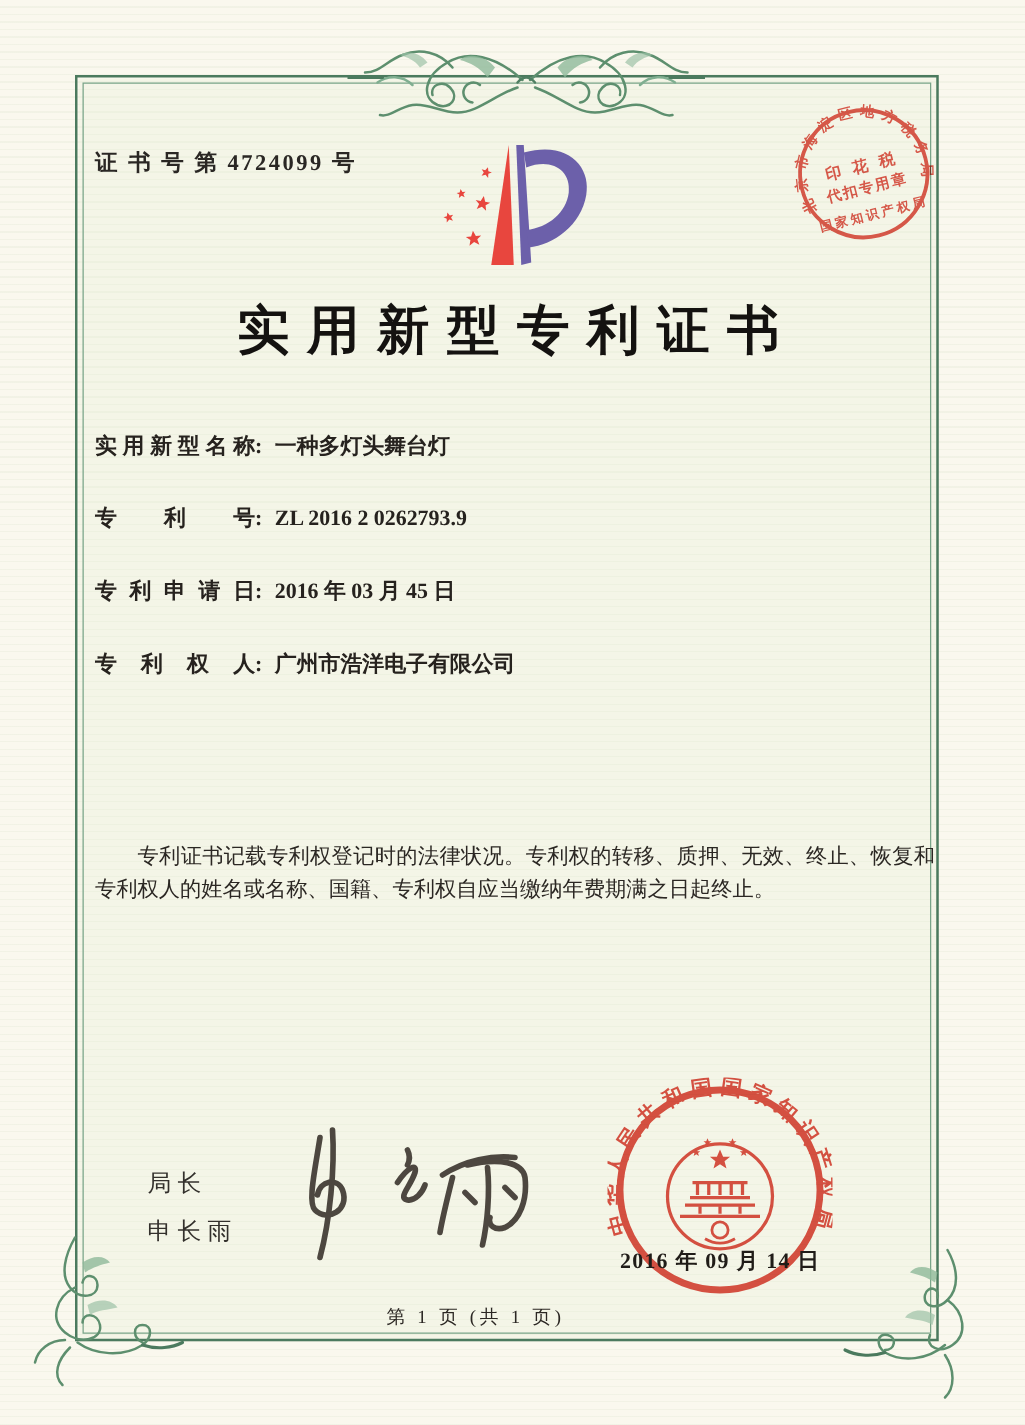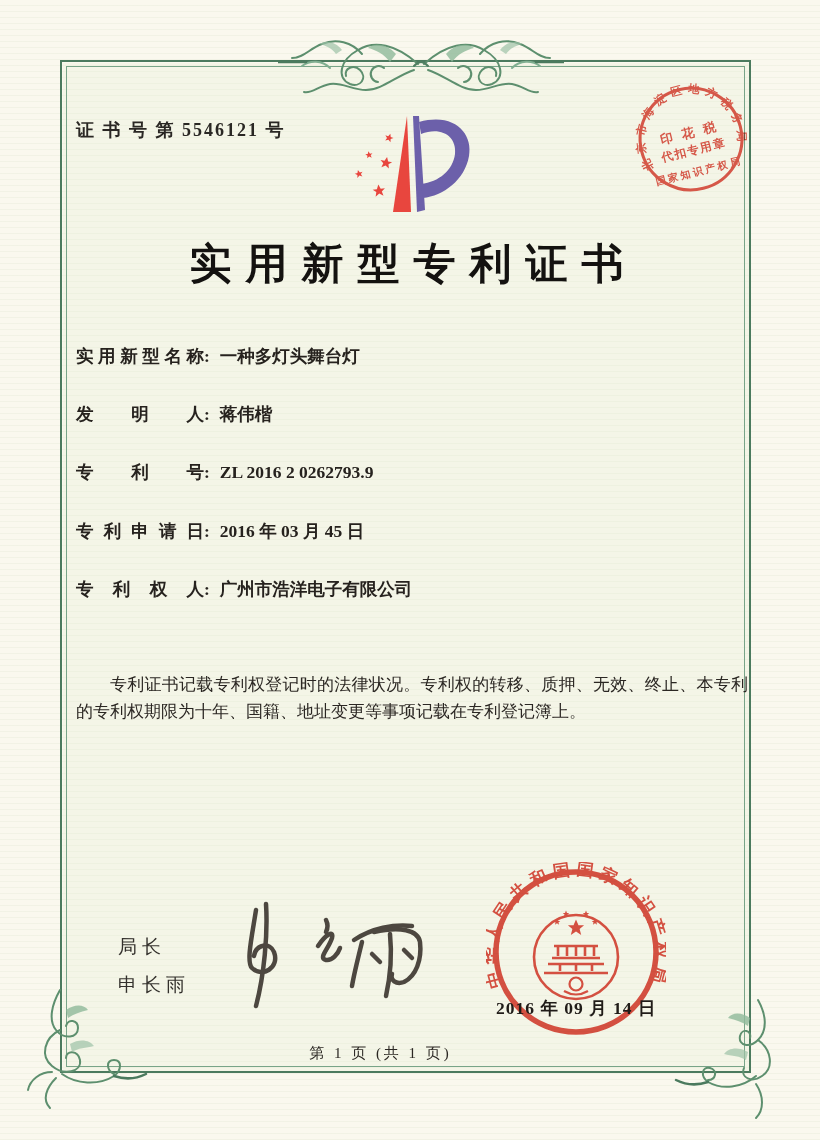--- a/index.html
+++ b/index.html
@@ -93,21 +93,21 @@
       <path d="M86,4 C94,18 96,34 86,44 C78,52 66,50 68,40 C70,32 80,34 78,42"></path>
       <path d="M86,44 C100,54 102,72 90,80 C80,87 68,82 72,72"></path>
       <path d="M84,80 C70,92 50,94 36,86 C28,80 30,70 38,72 C46,74 44,84 36,84"></path>
       <path d="M36,86 C24,90 12,88 4,84" stroke="#4b7a5e" stroke-width="2.5"></path>
       <path d="M84,88 C92,100 92,114 84,122"></path>
       <path d="M76,56 C66,50 56,52 52,58 C60,60 68,60 74,64 Z" fill="#9cc2a6" stroke="none" opacity="0.7"></path>
       <path d="M78,22 C70,16 60,16 56,22 C64,24 70,26 76,30 Z" fill="#8fb99a" stroke="none" opacity="0.8"></path>
     </g>
   </svg>
 
-  <div class="cert-number">证 书 号 第 5546121 号</div>
+  <div class="cert-number">证 书 号 第 4724099 号</div>
 
   <svg class="logo" viewBox="0 0 130 107">
     <defs>
       <path id="st" d="M0,-10 L2.94,-3.09 L9.51,-3.09 L4.26,1.18 L6.12,8.09 L0,4 L-6.12,8.09 L-4.26,1.18 L-9.51,-3.09 L-2.94,-3.09 Z"></path>
     </defs>
     <polygon points="62,6 48,102 66,102" fill="#e8463e"></polygon>
     <polygon points="68,6 72,102 80,100 74,6" fill="#6c60aa"></polygon>
     <path d="M74,12 C110,2 128,24 124,46 C120,70 98,86 78,88 L76,74 C94,72 108,60 110,44 C112,26 96,16 76,24 Z" fill="#6c60aa"></path>
     <g fill="#e8463e">
       <use href="#st" transform="translate(44,28) scale(0.45) rotate(18)"></use>
@@ -118,35 +118,32 @@
     </g>
   </svg>
 
   <div class="title">实用新型专利证书</div>
 
   <div class="fields">
     <div class="field">
       <span class="f-label">实用新型名称</span><span class="f-colon">:</span><span>一种多灯头舞台灯</span>
     </div>
     <div class="field">
-      <span class="f-label">发明人</span><span class="f-colon">:</span><span>蒋伟楷</span>
-    </div>
-    <div class="field">
       <span class="f-label">专利号</span><span class="f-colon">:</span><span>ZL 2016 2 0262793.9</span>
     </div>
     <div class="field">
       <span class="f-label">专利申请日</span><span class="f-colon">:</span><span>2016 年 03 月 45 日</span>
     </div>
     <div class="field">
       <span class="f-label">专利权人</span><span class="f-colon">:</span><span>广州市浩洋电子有限公司</span>
     </div>
   </div>
 
   <div class="body-text">
-    <p>专利证书记载专利权登记时的法律状况。专利权的转移、质押、无效、终止、本专利的专利权期限为十年、国籍、地址变更等事项记载在专利登记簿上。</p>
+    <p>专利证书记载专利权登记时的法律状况。专利权的转移、质押、无效、终止、恢复和专利权人的姓名或名称、国籍、专利权自应当缴纳年费期满之日起终止。</p>
   </div>
 
   <div class="signer-role">局长</div>
   <div class="signer-name">申长雨</div>
 
   <svg class="signature" viewBox="0 0 220 115">
     <g stroke="#3b352e" stroke-width="4.5" fill="none" stroke-linecap="round" opacity="0.9">
       <path d="M34,12 C30,38 24,64 30,70 C40,80 58,70 52,54 C48,44 34,46 32,58"></path>
       <path d="M44,6 C46,36 42,78 34,108"></path>
       <path d="M104,22 C106,26 106,30 104,34"></path>

